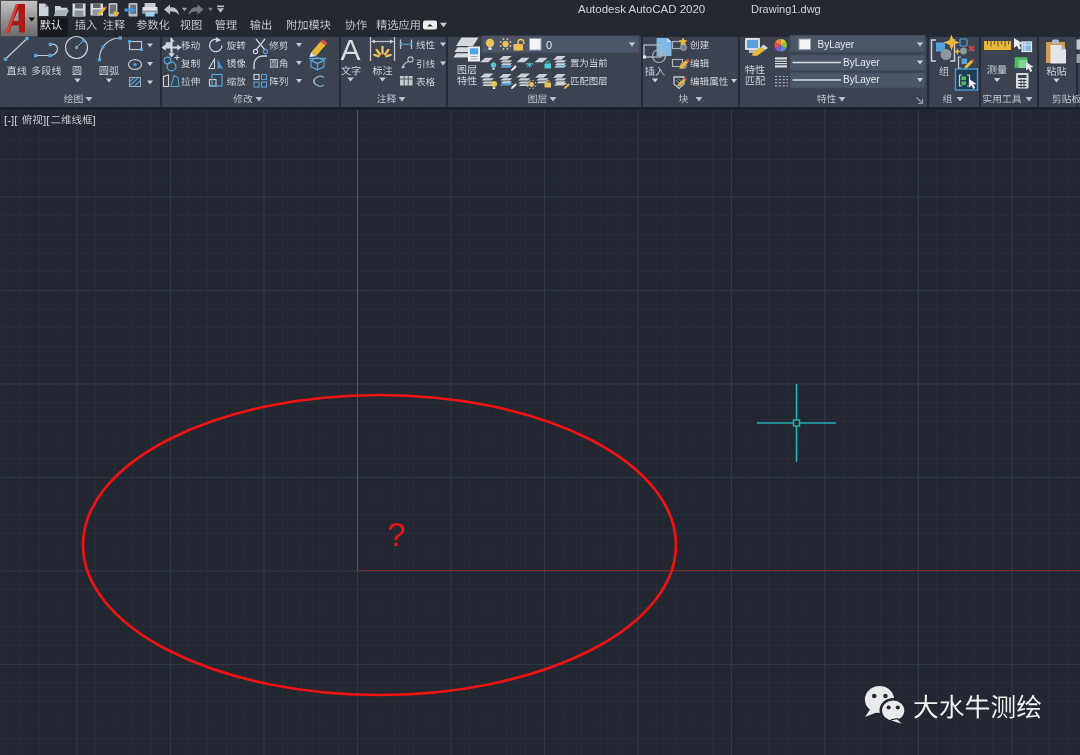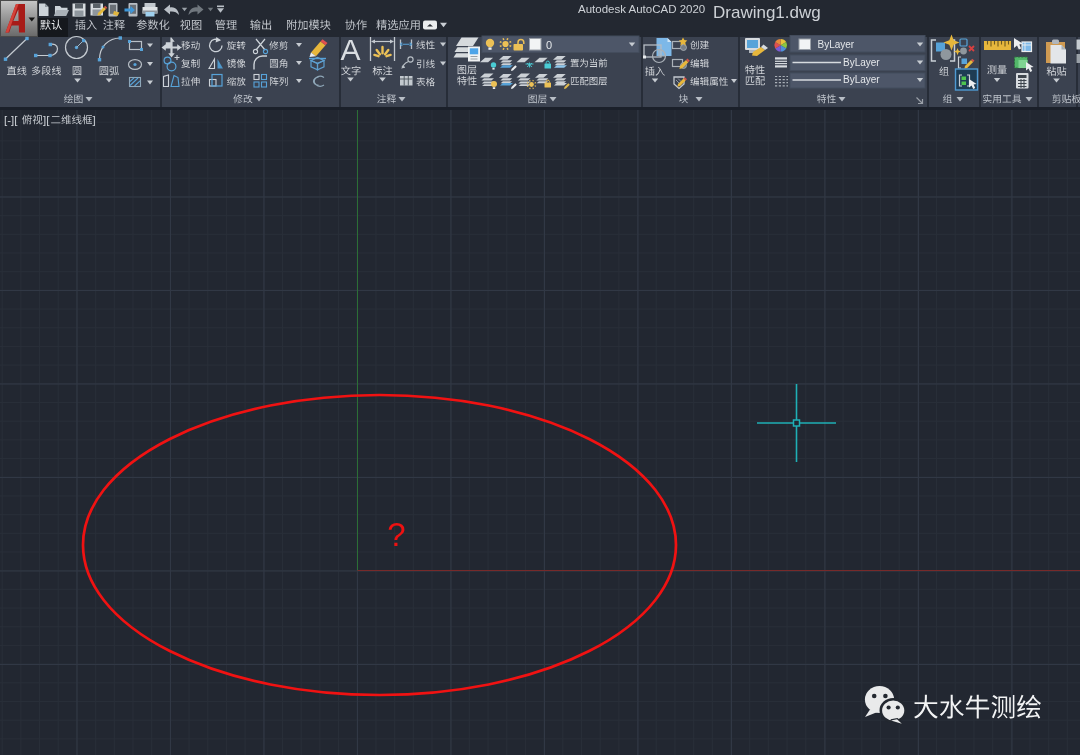--- a/index.html
+++ b/index.html
@@ -5,21 +5,21 @@
 #root{position:relative;width:1080px;height:754px}
 #titlebar{position:absolute;left:0;top:0;width:1080px;height:37px;background:#232831}
 #activetab{position:absolute;left:35px;top:18px;width:33px;height:19px;background:#15181d}
 #ribbon{position:absolute;left:0;top:37px;width:1080px;height:70px;background:#3b4250}
 #ribbonedge{position:absolute;left:0;top:107px;width:1080px;height:3px;background:#1b202a}
 #canvas{position:absolute;left:0;top:110px;width:1080px;height:645px;background-color:#222731;
 background-image:linear-gradient(#313845 1px,transparent 1px),linear-gradient(90deg,#313845 1px,transparent 1px),linear-gradient(#282e38 1px,transparent 1px),linear-gradient(90deg,#282e38 1px,transparent 1px);
 background-size:93.5px 93.5px,93.5px 93.5px,18.7px 18.7px,18.7px 18.7px;
 background-position:76.5px 86.5px,76.5px 86.5px,1.7px 11.7px,1.7px 11.7px}
 #titletext{position:absolute;left:578px;top:3px;font-size:11.5px;color:#cdd1d6}
-#titletext2{position:absolute;left:713px;top:3px;font-size:17px;color:#cdd1d6}
+#titletext2{position:absolute;left:751px;top:3px;font-size:11px;color:#cdd1d6}
 svg.ov{position:absolute;left:0;top:0}
 </style></head><body>
 <div id="root">
 <div id="titlebar"></div>
 <div id="activetab"></div>
 <div id="ribbon"></div>
 <div style="position:absolute;left:160px;top:37px;width:2px;height:70px;background:#272d38"></div>
     <div style="position:absolute;left:339px;top:37px;width:2px;height:70px;background:#272d38"></div>
     <div style="position:absolute;left:446px;top:37px;width:2px;height:70px;background:#272d38"></div>
     <div style="position:absolute;left:641px;top:37px;width:2px;height:70px;background:#272d38"></div>

